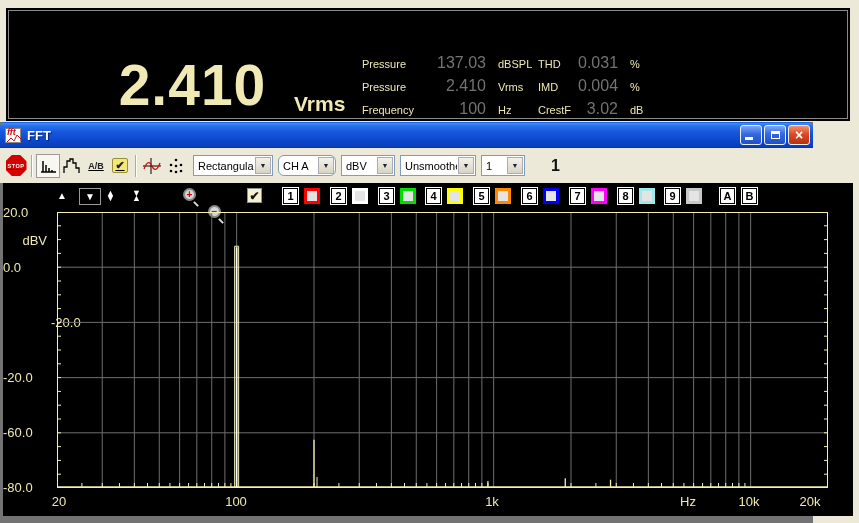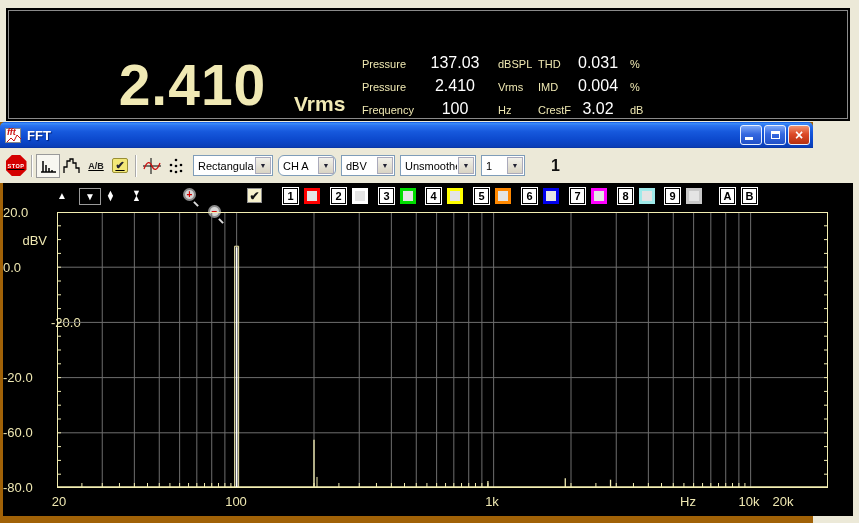--- a/index.html
+++ b/index.html
@@ -10,25 +10,25 @@
   
   .meter { position:absolute; left:6px; top:8px; width:844px; height:113px; background:#000; }
   .meter-frame { position:absolute; inset:2px; border:1px solid #8a8a8a; }
   .big-value { position:absolute; left:104px; top:44px; width:165px; text-align:center;
                font-size:57px; font-weight:bold; color:#F0E9B4; letter-spacing:1px; }
   .big-unit  { position:absolute; left:288px; top:84px; font-size:21px; font-weight:bold; color:#F0E9B4; }
   .meter-grid { position:absolute; left:356px; top:46px; display:grid;
                 grid-template-columns:62px 66px 48px 40px 44px 30px; grid-auto-rows:23px;
                 align-items:baseline; color:#EFE8B2; }
   .m-label { font-size:11px; }
-  .m-value { font-size:16px; text-align:center; padding-right:4px; color:#ffffff; }
+  .m-value { font-size:16px; text-align:right; padding-right:4px; color:#737373; }
   .m-unit  { font-size:11px; padding-left:8px; }
 
   
-  .fft { position:absolute; left:0; top:122px; width:813px; height:401px; background:#a16207; }
+  .fft { position:absolute; left:0; top:122px; width:813px; height:401px; background:#737373; }
   .titlebar { position:relative; height:26px; border-radius:5px 5px 0 0;
     background:linear-gradient(to bottom,#0a52e0 0%,#3c8cf8 6%,#2a72ee 14%,#1658dc 38%,#0c48cc 70%,#0a3eb8 94%,#0834a0 100%);
     display:flex; align-items:center; padding:0 3px 0 5px; }
   .title-icon { width:16px; height:15px; background:#fff; border:1px solid #888; position:relative; flex:0 0 auto; }
   .title-icon .fft-txt { position:absolute; left:1px; top:-2px; font-size:9px; font-weight:bold; font-style:italic; color:#cc1111; line-height:10px; }
   .title-icon svg { position:absolute; left:0; top:0; }
   .title-text { color:#fff; font-size:13px; font-weight:bold; margin-left:6px; text-shadow:1px 1px 1px #00227a; }
   .win-btns { margin-left:auto; display:flex; gap:2px; }
   .win-btn { width:22px; height:20px; border-radius:3px; border:1px solid #e8f0ff;
     background:linear-gradient(to bottom,#7da8f8 0%,#3568e0 45%,#2050c8 100%);
@@ -411,17 +411,17 @@
             <line x1="553.530420136544" y1="267.72" x2="553.530420136544" y2="276" stroke="#F3EEB2" stroke-width="1.3"></line>
             <rect x="0.5" y="0.5" width="770" height="275" fill="none" stroke="#F3EEB2" stroke-width="1"></rect>
           </svg>
       </div>
 
       <div class="xlab" style="left:56px;">20</div>
       <div class="xlab" style="left:233px;">100</div>
       <div class="xlab" style="left:489px;">1k</div>
       <div class="xlab" style="left:685px;">Hz</div>
       <div class="xlab" style="left:746px;">10k</div>
-      <div class="xlab" style="left:780px;">20k</div>
+      <div class="xlab" style="left:807px;">20k</div>
     </div>
 
   </div>
 </div>
 
 </body></html>

